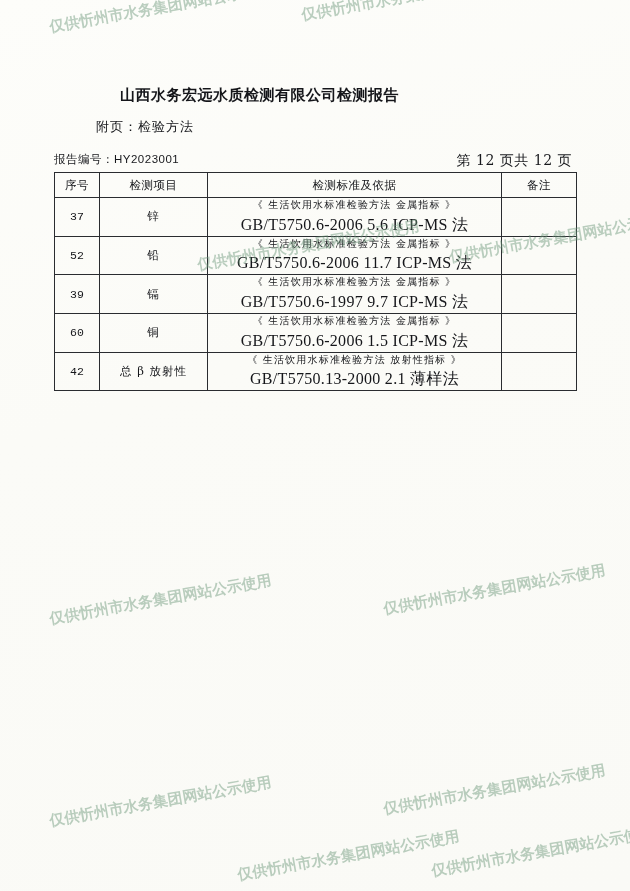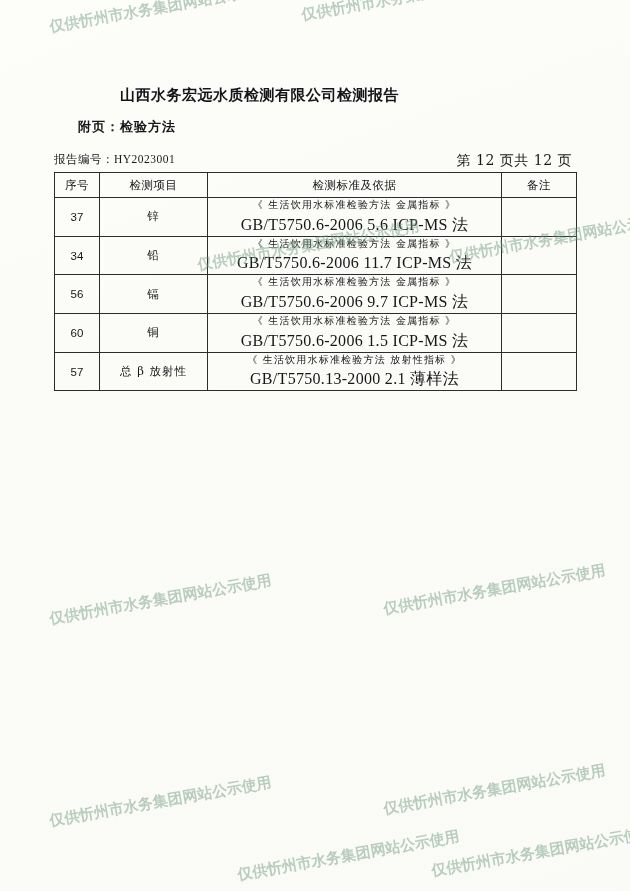--- a/index.html
+++ b/index.html
@@ -42,36 +42,36 @@
     text-align: center;
     font-size: 15px;
     font-weight: bold;
     letter-spacing: 0.5px;
     color: #15161a;
     font-family: "DejaVu Serif", "Liberation Serif", serif;
   }
   .attach-line {
     position: absolute;
     top: 118px;
-    left: 42px;
+    left: 60px;
     font-size: 13px;
-    font-weight: bold;
+    font-weight: normal;
     color: #16171b;
     letter-spacing: 1px;
     font-family: "DejaVu Serif", "Liberation Serif", serif;
     padding-left: 36px;
   }
   .report-no {
     position: absolute;
     top: 152px;
     left: 54px;
     font-size: 11.5px;
     color: #17181c;
     letter-spacing: 0.5px;
-    font-family: Liberation Serif, serif;
+    font-family: Liberation Sans, sans-serif;
   }
   .page-no {
     position: absolute;
     top: 152px;
     right: 58px;
     font-size: 14px;
     color: #17181c;
     letter-spacing: 0.5px;
     font-family: "DejaVu Serif", "Liberation Serif", serif;
   }
@@ -98,21 +98,21 @@
     font-family: "DejaVu Serif", "Liberation Serif", serif;
     letter-spacing: 0.5px;
   }
   .col-no { width: 45px; }
   .col-item { width: 108px; }
   .col-std { width: 294px; }
   .col-remark { width: 75px; }
 
   td.cell-no {
     font-size: 11.5px;
-    font-family: Liberation Sans, sans-serif;
+    font-family: Liberation Mono, monospace;
   }
   td.cell-item {
     font-size: 11.5px;
     letter-spacing: 1px;
     font-family: "DejaVu Serif", "Liberation Serif", serif;
   }
   td.cell-std {
     text-align: left;
     padding: 2px 6px 3px 8px;
     line-height: 1.45;
@@ -180,48 +180,48 @@
         <tr class="data-row">
           <td class="cell-no">37</td>
           <td class="cell-item">锌</td>
           <td class="cell-std">
             <div class="std-l1">《 生活饮用水标准检验方法  金属指标 》</div>
             <div class="std-l2">GB/T5750.6-2006  5.6 ICP-MS 法</div>
           </td>
           <td class="cell-remark"></td>
         </tr>
         <tr class="data-row">
-          <td class="cell-no">34</td>
+          <td class="cell-no">52</td>
           <td class="cell-item">铅</td>
           <td class="cell-std">
             <div class="std-l1">《 生活饮用水标准检验方法  金属指标 》</div>
             <div class="std-l2">GB/T5750.6-2006  11.7 ICP-MS 法</div>
           </td>
           <td class="cell-remark"></td>
         </tr>
         <tr class="data-row">
-          <td class="cell-no">56</td>
+          <td class="cell-no">39</td>
           <td class="cell-item">镉</td>
           <td class="cell-std">
             <div class="std-l1">《 生活饮用水标准检验方法  金属指标 》</div>
-            <div class="std-l2">GB/T5750.6-2006  9.7 ICP-MS 法</div>
+            <div class="std-l2">GB/T5750.6-1997  9.7 ICP-MS 法</div>
           </td>
           <td class="cell-remark"></td>
         </tr>
         <tr class="data-row">
           <td class="cell-no">60</td>
           <td class="cell-item">铜</td>
           <td class="cell-std">
             <div class="std-l1">《 生活饮用水标准检验方法  金属指标 》</div>
             <div class="std-l2">GB/T5750.6-2006  1.5 ICP-MS 法</div>
           </td>
           <td class="cell-remark"></td>
         </tr>
         <tr class="data-row">
-          <td class="cell-no">57</td>
+          <td class="cell-no">42</td>
           <td class="cell-item">总 β 放射性</td>
           <td class="cell-std">
             <div class="std-l1">《 生活饮用水标准检验方法  放射性指标 》</div>
             <div class="std-l2">GB/T5750.13-2000 2.1 薄样法</div>
           </td>
           <td class="cell-remark"></td>
         </tr>
       </tbody>
     </table>
 

